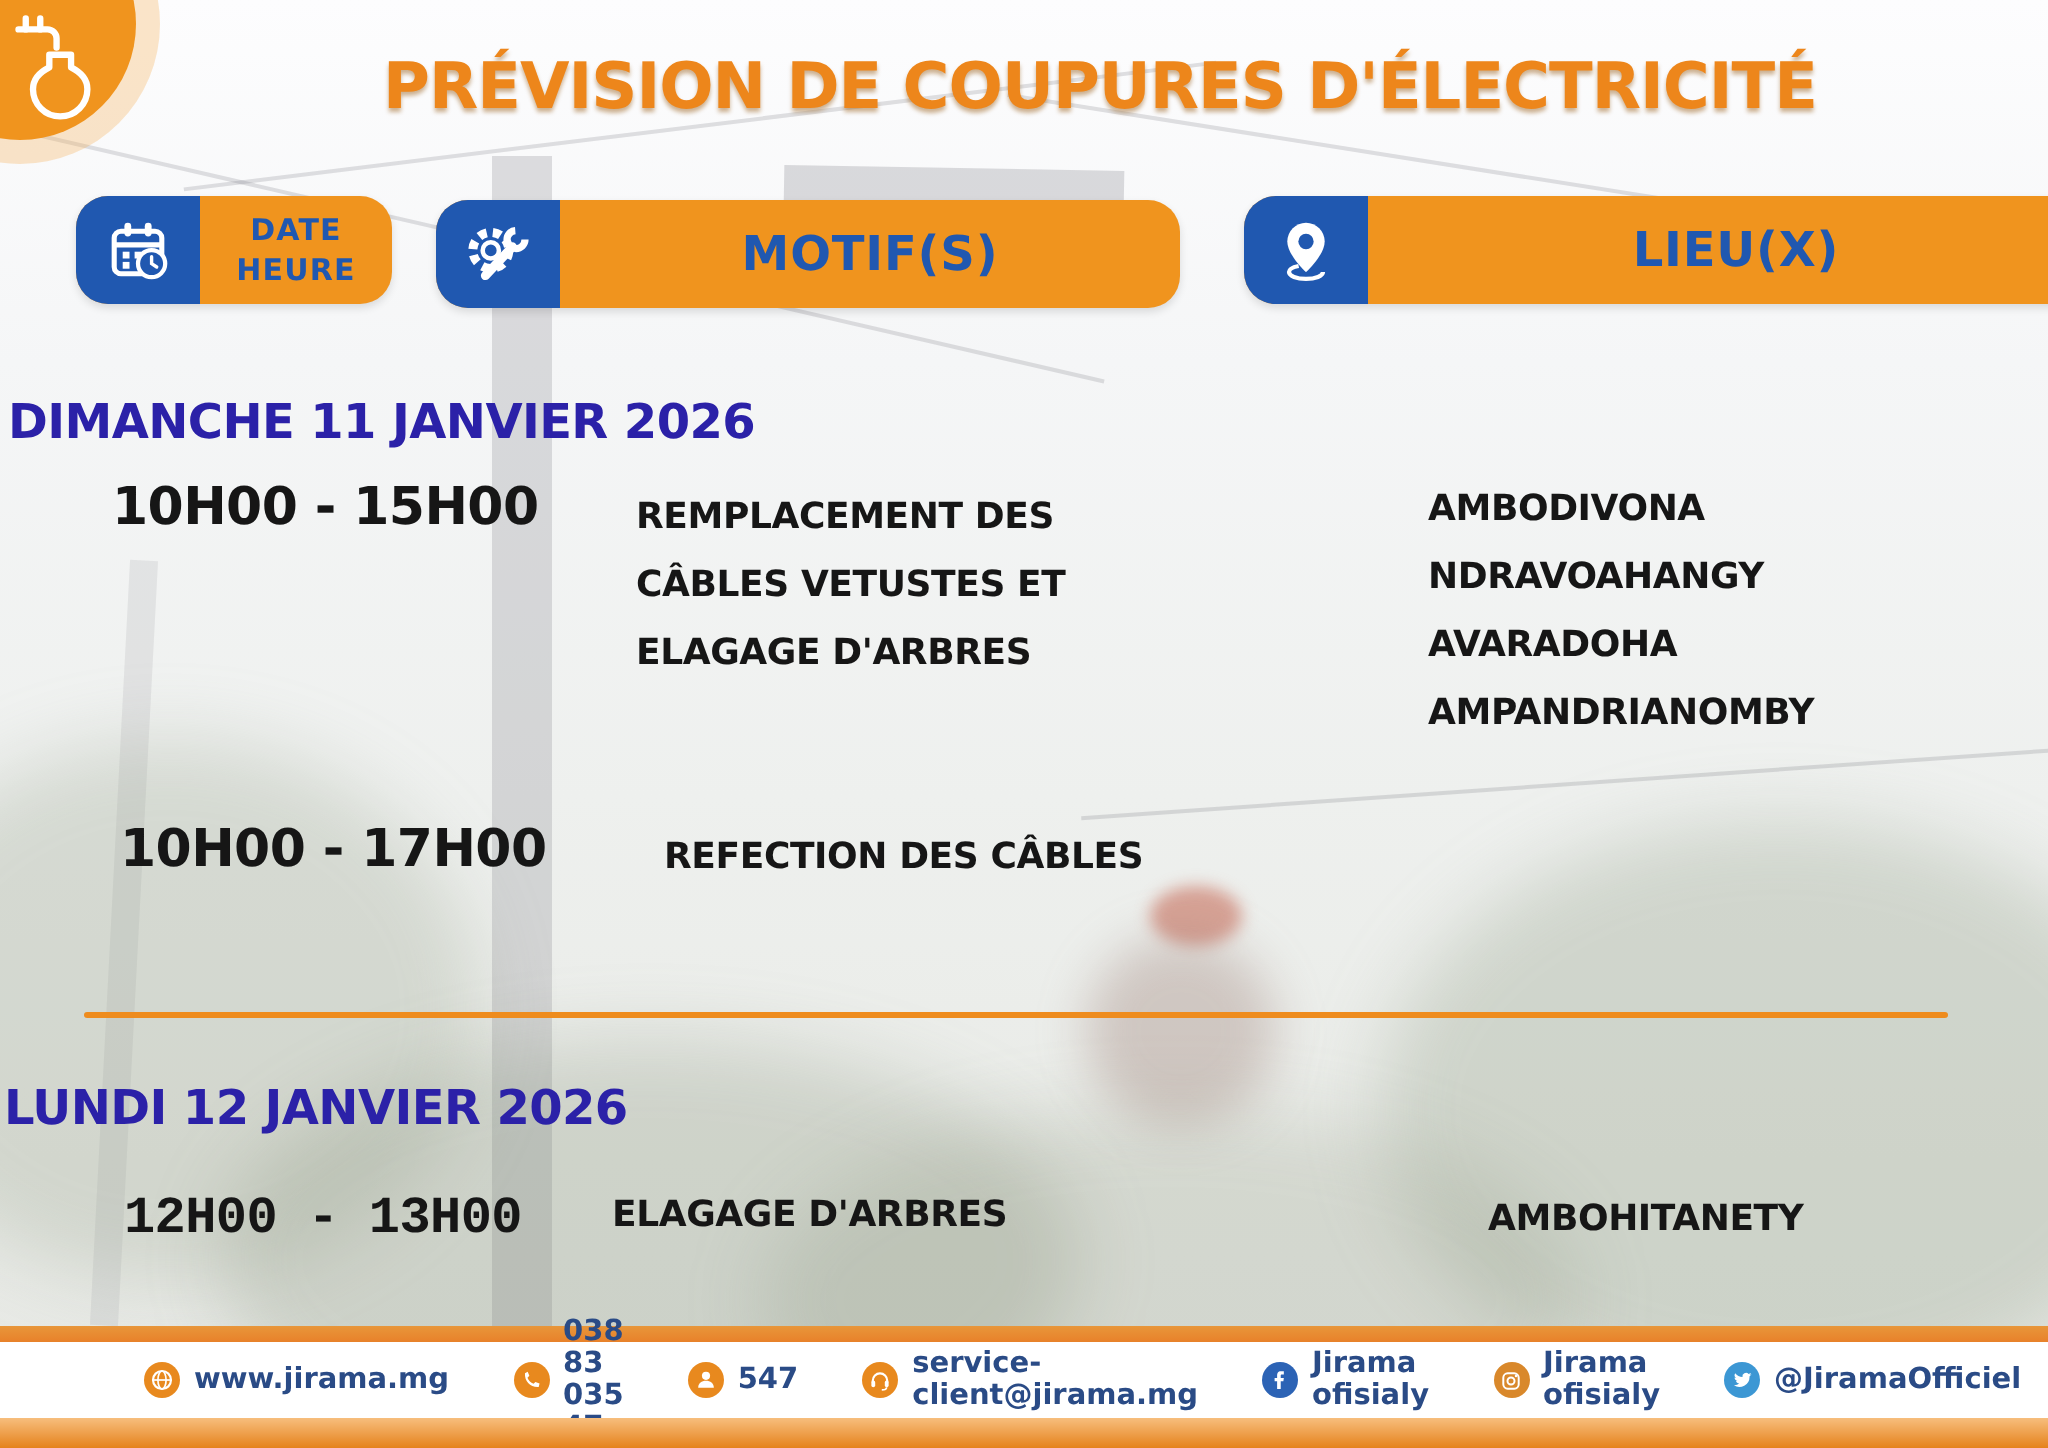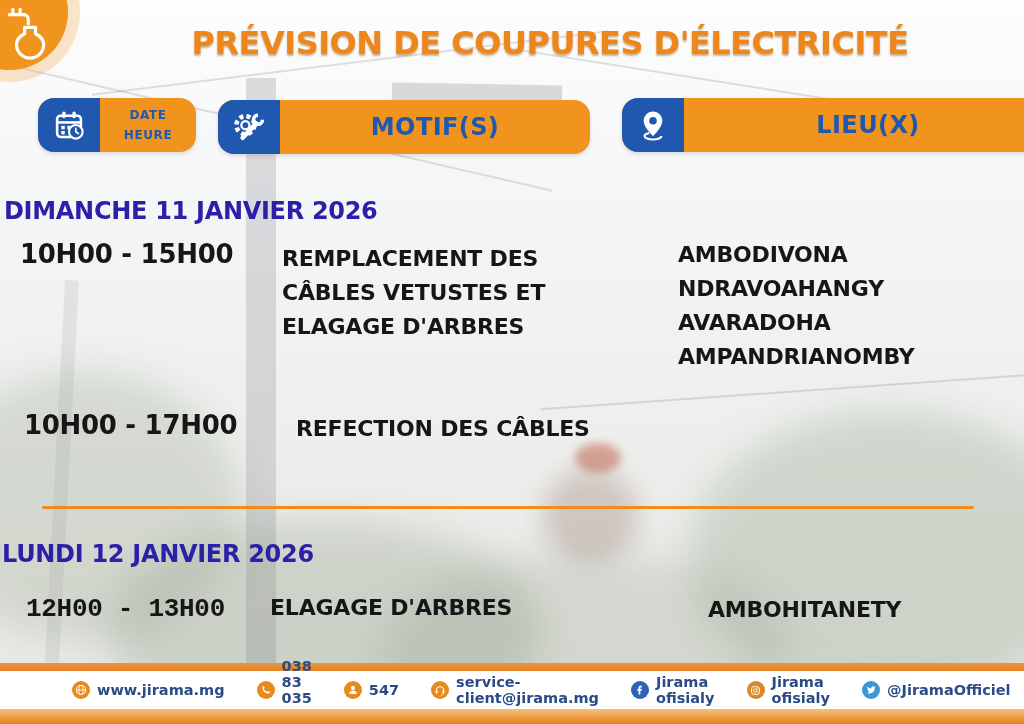--- a/index.html
+++ b/index.html
@@ -36,31 +36,31 @@
            font-size:32px; font-weight:bold; letter-spacing:-0.5px; color:#ED861B;
            text-shadow:0 2px 2px rgba(146,84,12,.45); }
 
   
   .pill { position:absolute; height:54px; background:#F0941E; border-radius:16px; display:flex; align-items:stretch;
           box-shadow:0 2px 4px rgba(0,0,0,.12); }
   .pill .ibox { width:62px; background:#2058B0; border-radius:16px 0 0 16px; display:flex; align-items:center; justify-content:center; flex:none; }
   .pill .lbl { flex:1; display:flex; align-items:center; justify-content:center;
                color:#2058B0; font-weight:bold; font-size:24px; letter-spacing:.4px; text-align:center; }
   .pill-date  { left:38px;  top:98px;  width:158px; }
-  .pill-date .lbl { font-size:12px; line-height:20px; white-space:pre-line; letter-spacing:.6px; }
+  .pill-date .lbl { font-size:15px; line-height:20px; white-space:pre-line; letter-spacing:.6px; }
   .pill-motif { left:218px; top:100px; width:372px; }
   .pill-lieu  { left:622px; top:98px;  width:430px; }
 
   
   .heading { position:absolute; font-size:24px; font-weight:bold; color:#2B21A8; letter-spacing:-0.3px; }
   .h-sec1 { left:4px; top:197px; }
   .h-sec2 { left:2px; top:540px; }
-  .cell { position:absolute; color:#161616; font-weight:bold; white-space:pre-line; }
+  .cell { position:absolute; color:#161616; font-weight:bold; white-space:pre-line;margin-left:36px; }
   .time  { font-size:26px; letter-spacing:-0.3px; }
-  .mot, .loc { font-size:22px; line-height:34px; letter-spacing:-0.2px; }
+  .mot, .loc { font-size:18px; line-height:34px; letter-spacing:-0.2px; }
   .r1-time { left:20px;  top:239px; }
   .r1-mot  { left:282px; top:242px; }
   .r1-loc  { left:678px; top:238px; }
   .r2-time { left:24px;  top:410px; }
   .r2-mot  { left:296px; top:412px; }
   .r2-loc  { left:678px; top:412px; }
   .r3-time { left:26px;  top:594px;font-family:Liberation Mono, monospace; }
   .r3-mot  { left:270px; top:591px; }
   .r3-loc  { left:708px; top:593px; }
 

